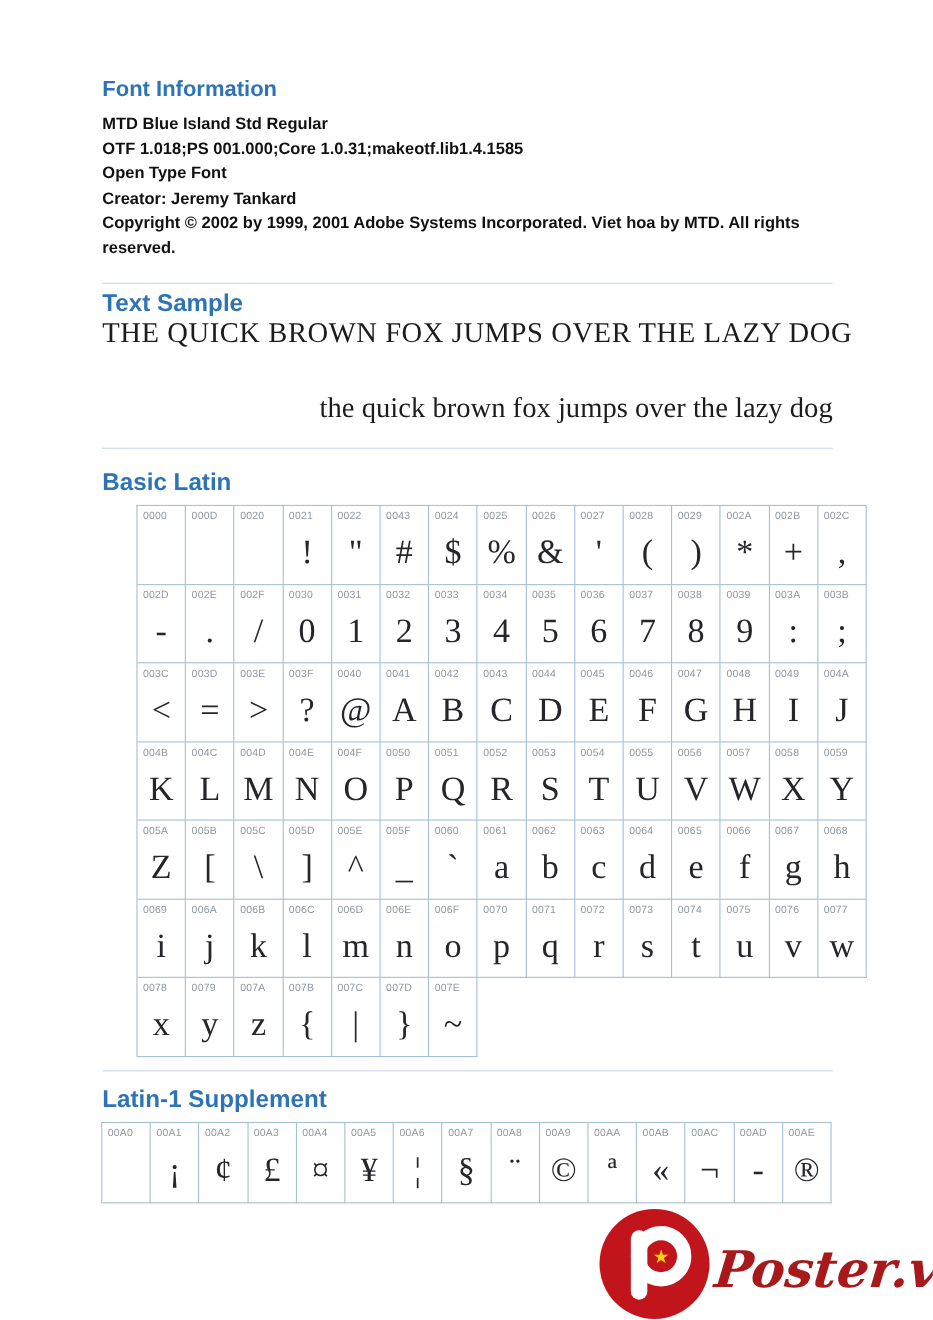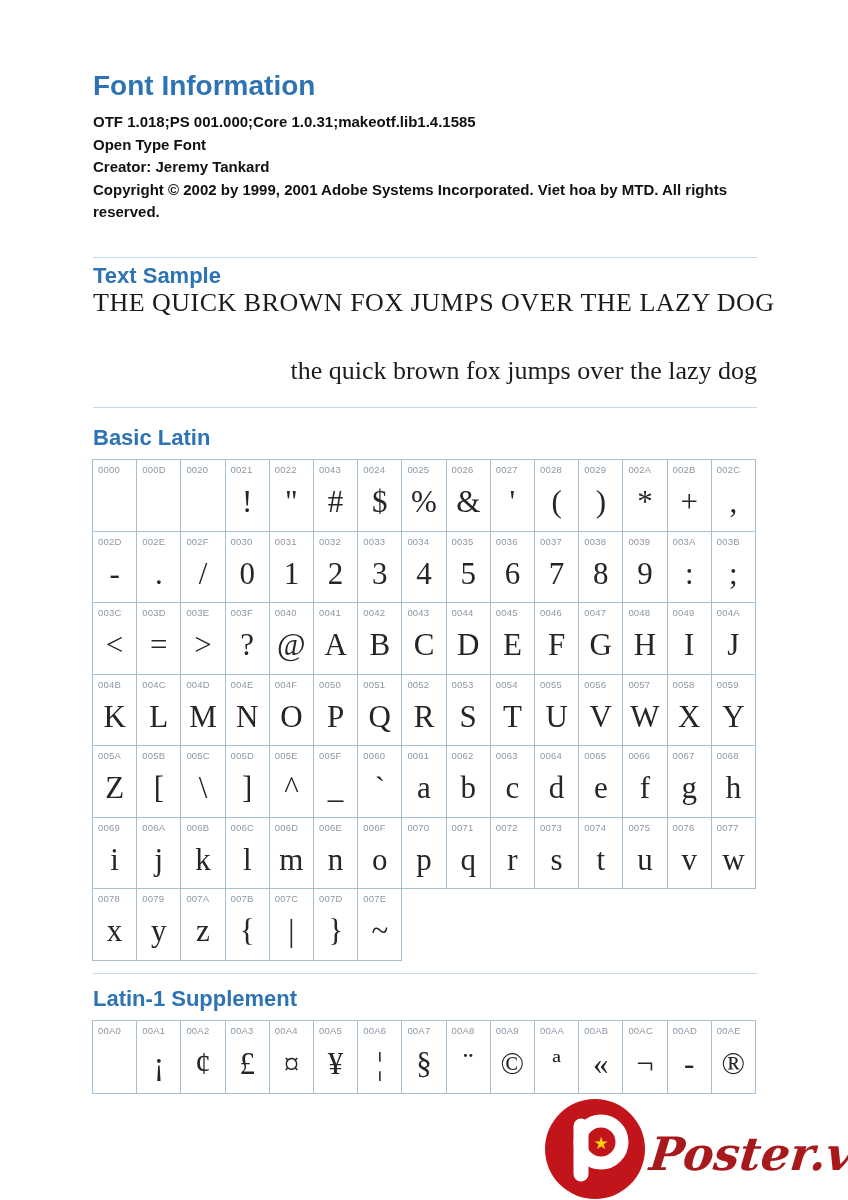--- a/index.html
+++ b/index.html
@@ -9,21 +9,21 @@
     background:#ffffff;
     overflow:hidden;
     font-family:"Liberation Sans", sans-serif;
     color:#111111;
   }
 
   
   .header { position:absolute; left:93px; top:70px; width:700px; }
   .page-title {
     color:#2e74b5;
-    font-size:28px;
+    font-size:20px;
     font-weight:bold;
     letter-spacing:0;
     margin-bottom:9px;
   }
   .info-line {
     font-size:15px;
     font-weight:bold;
     line-height:22.5px;
     color:#111111;
     max-width:700px;
@@ -54,21 +54,21 @@
 
   
   .glyph-table {
     position:absolute; left:92px; width:664px;
     display:grid;
     grid-template-columns:repeat(15, 1fr);
     border-top:1px solid #a5bfd3;
     border-left:1px solid #a5bfd3;
     background:#ffffff;
   }
-  #basic-latin-table { top:459px; grid-auto-rows:71.5px; }
+  #basic-latin-table { top:459px; grid-auto-rows:71.5px;margin-left:32px; }
   #latin1-table      { top:1020px; grid-auto-rows:73px; }
   .glyph-cell {
     position:relative;
     border-right:1px solid #a5bfd3;
     border-bottom:1px solid #a5bfd3;
   }
   .glyph-cell .code {
     position:absolute; top:4px; left:5px;
     font-size:9.5px;
     color:#8c97a3;
@@ -102,20 +102,21 @@
     transform:skewX(-6deg);
     white-space:nowrap;
   }
 </style>
 </head>
 <body>
 
 <div class="header">
   <div class="page-title">Font Information</div>
   <div>
+      <div class="info-line">MTD Blue Island Std Regular</div>
       <div class="info-line">OTF 1.018;PS 001.000;Core 1.0.31;makeotf.lib1.4.1585</div>
       <div class="info-line">Open Type Font</div>
       <div class="info-line">Creator: Jeremy Tankard</div>
       <div class="info-line">Copyright © 2002 by 1999, 2001 Adobe Systems Incorporated. Viet hoa by MTD. All rights reserved.</div>
     </div>
 </div>
 
 <div class="rule" style="top:257px"></div>
 <div class="section-heading" style="top:263px">Text Sample</div>
 <div class="sample sample-upper">THE QUICK BROWN FOX JUMPS OVER THE LAZY DOG</div>

